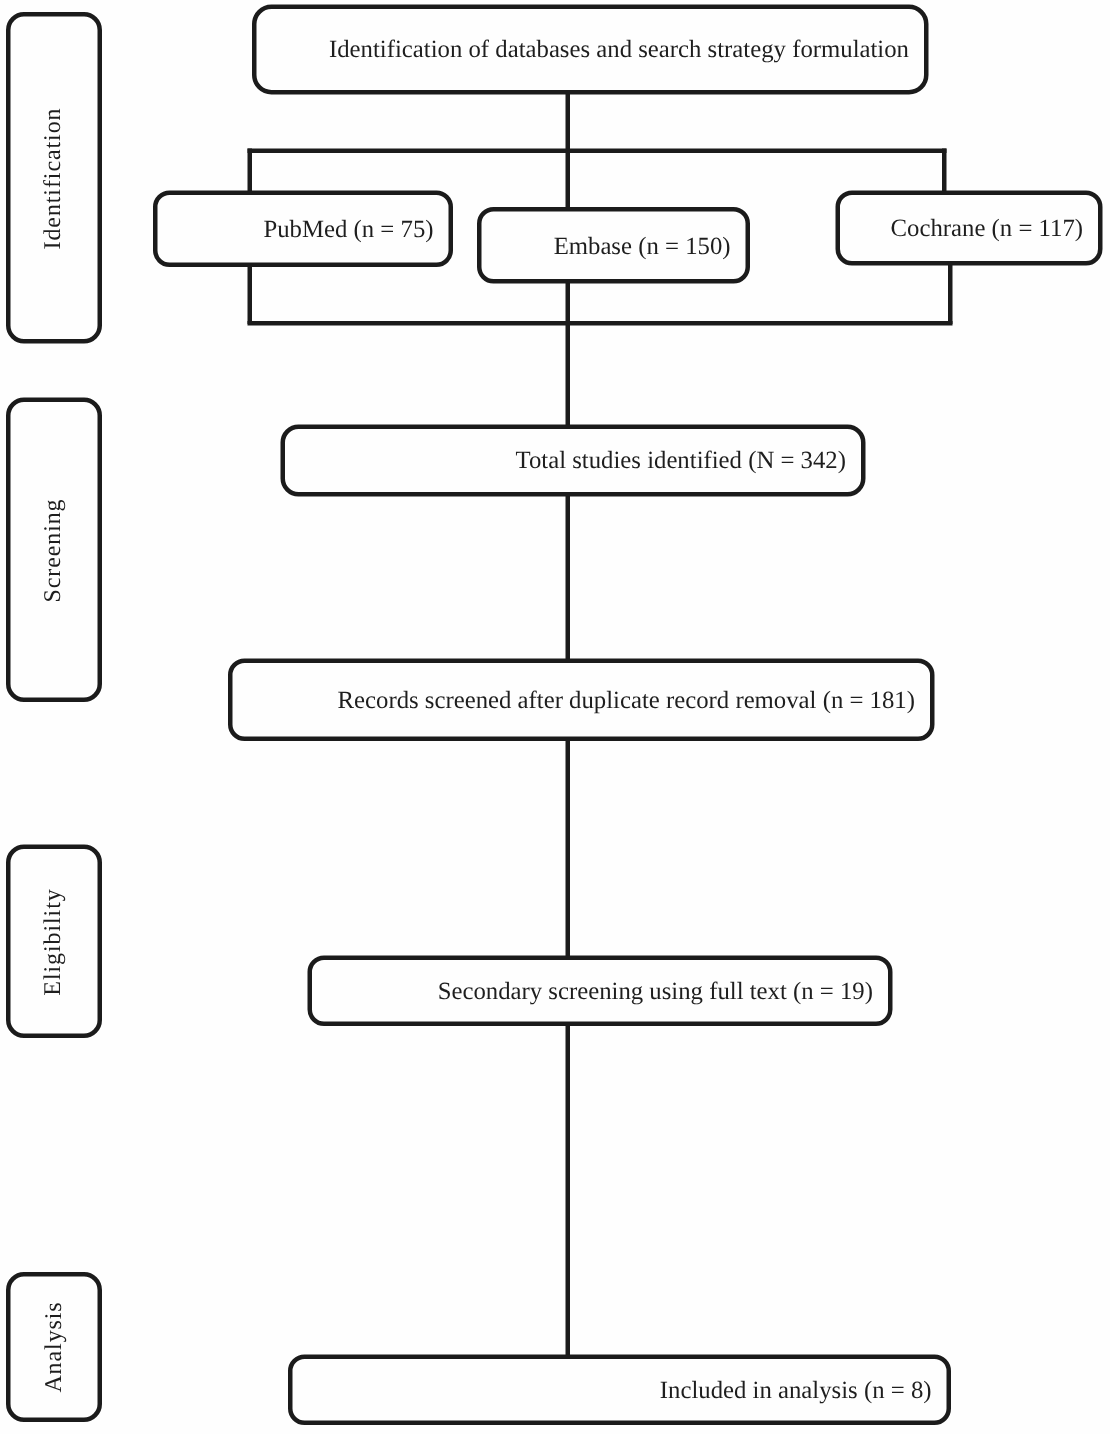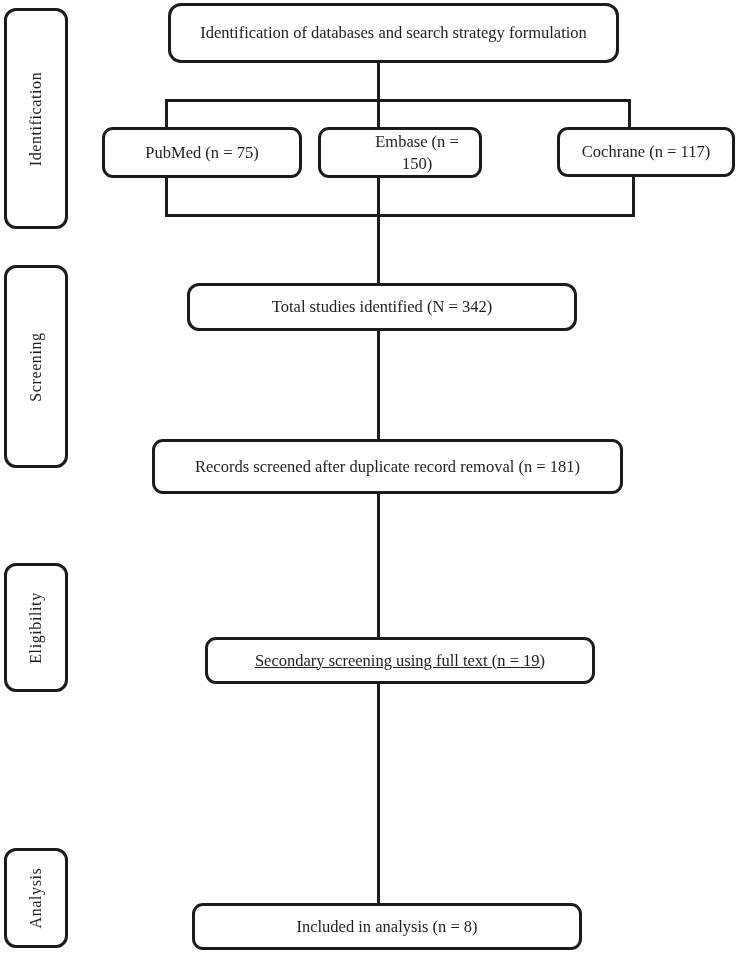--- a/index.html
+++ b/index.html
@@ -27,35 +27,35 @@
 
   
   .fbox {
     position: absolute;
     box-sizing: border-box;
     background: #fefefe;
     border: 3px solid #1b1b1b;
     border-radius: 11px;
     display: flex;
     align-items: center;
-    justify-content: center;
+    justify-content: flex-end;
     text-align: center;
     font-size: 16.5px;
     line-height: 1.32;
     padding: 2px 10px;
     z-index: 2;
   }
   .fbox-top      { left:168px; top:3px;   width:451px; height:60px; border-radius:13px; }
   .fbox-pubmed   { left:102px; top:127px; width:200px; height:51px; }
-  .fbox-embase   { left:318px; top:127px; width:164px; height:51px;padding-left:44px; }
+  .fbox-embase   { left:318px; top:138px; width:182px; height:51px;padding-left:44px; }
   .fbox-cochrane { left:557px; top:127px; width:178px; height:50px; }
   .fbox-total    { left:187px; top:283px; width:390px; height:48px;border-radius:12px; }
   .fbox-records  { left:152px; top:439px; width:471px; height:55px; }
-  .fbox-second   { left:205px; top:637px; width:390px; height:47px;text-decoration:underline; }
-  .fbox-included { left:192px; top:903px; width:390px; height:47px; }
+  .fbox-second   { left:205px; top:637px; width:390px; height:47px; }
+  .fbox-included { left:192px; top:903px; width:442px; height:47px; }
 
   
   .stage {
     position: absolute;
     box-sizing: border-box;
     left: 4px;
     width: 64px;
     background: #fefefe;
     border: 3px solid #1b1b1b;
     border-radius: 12px;

